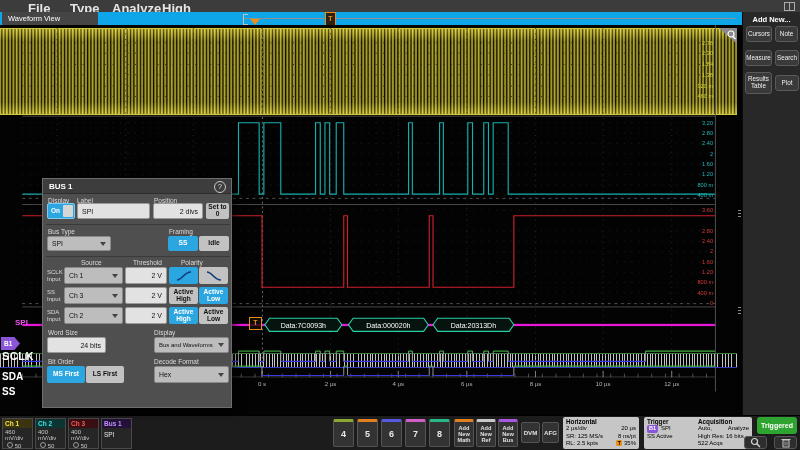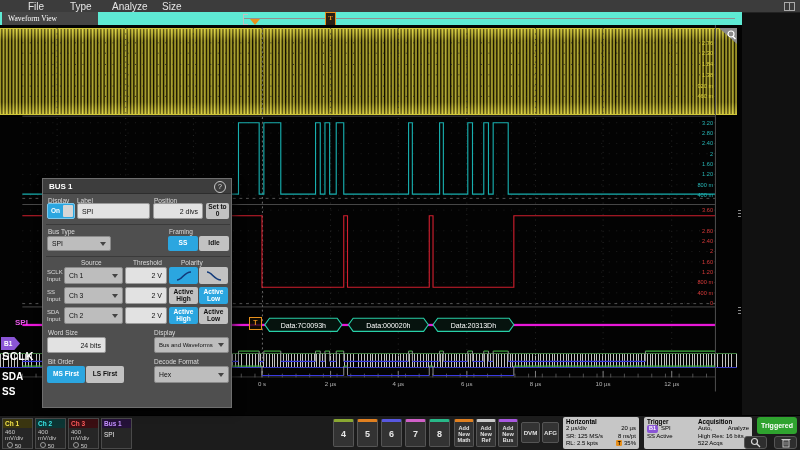--- a/index.html
+++ b/index.html
@@ -1,23 +1,23 @@
 <!DOCTYPE html>
 <html><head>
 <meta charset="utf-8">
 <style>
   html,body{margin:0;padding:0;background:#000;}
   #screen{position:relative;width:800px;height:450px;overflow:hidden;background:#111;
     font-family:"Liberation Sans",sans-serif;color:#e8e8e8;-webkit-font-smoothing:antialiased;}
   .abs{position:absolute;}
   
   #menubar{left:0;top:0;width:800px;height:12px;background:#3c3c3c;border-bottom:1px solid #222;}
-  .menu-item{position:absolute;top:1px;font-size:10px;font-weight:normal;color:#e6e6e6;cursor:default;}
+  .menu-item{position:absolute;top:1px;font-size:13px;font-weight:bold;color:#e6e6e6;cursor:default;}
   #winicon{position:absolute;right:5px;top:2px;width:9px;height:7px;border:1px solid #aaa;background:linear-gradient(90deg,transparent 45%,#aaa 45%,#aaa 55%,transparent 55%);}
-  #tabstrip{left:0;top:12px;width:742px;height:13px;background:#5eead4;font-family:Liberation Serif, serif;}
+  #tabstrip{left:0;top:12px;width:742px;height:13px;background:#0ea5e9;}
   #wavetab{position:absolute;left:2px;top:0;width:96px;height:13px;background:#454545;color:#fff;
     font-size:7.5px;line-height:13px;padding-left:6px;box-sizing:border-box;}
   #ovbar{position:absolute;left:243px;top:6px;width:492px;height:1px;background:#909090;}
   #ovbracket{position:absolute;left:243px;top:2px;width:4px;height:9px;border:1px solid #c0c0c0;border-right:none;}
   #ovhandle{position:absolute;left:325px;top:0px;width:9px;height:12px;border:1px solid #e8901c;color:#e8901c;
     font-size:7px;font-weight:bold;text-align:center;line-height:11px;background:#2a2014;}
   #ovtrig{position:absolute;left:250px;top:7px;width:0;height:0;border-left:5px solid transparent;border-right:5px solid transparent;border-top:6px solid #e8901c;}
   
   #wavearea{left:0;top:25px;width:742px;height:390px;background:#030303;}
   #clockband{position:absolute;left:0;top:3px;width:737px;height:87px;
@@ -103,21 +103,21 @@
 </style>
 </head>
 <body>
 
 <div id="screen">
 
   <div id="menubar" class="abs">
     <span class="menu-item" style="left:28px">File</span>
     <span class="menu-item" style="left:70px">Type</span>
     <span class="menu-item" style="left:112px">Analyze</span>
-    <span class="menu-item" style="left:162px">Size</span>
+    <span class="menu-item" style="left:162px">High</span>
     <span id="winicon"></span>
   </div>
 
   <div id="tabstrip" class="abs">
     <div id="wavetab">Waveform View</div>
     <div id="ovbar"></div>
     <div id="ovbracket"></div>
     <div id="ovhandle">T</div>
     <div id="ovtrig"></div>
   </div>
@@ -417,20 +417,29 @@
     <span class="dlbl" style="left:5px;top:179px">Bit Order</span>
     <span class="dlbl" style="left:111px;top:179px">Decode Format</span>
     <div class="dbtn sel" style="left:4px;top:187px;width:38px;height:17px">MS First</div>
     <div class="dbtn" style="left:43px;top:187px;width:38px;height:17px">LS First</div>
     <div class="ddrop" style="left:111px;top:187px;width:75px;height:17px">
       <span>Hex</span>
         <span class="caret"></span>
     </div>
   </div>
 
+  <div id="sidebar" class="abs">
+    <div id="sidebar-title">Add New...</div>
+    <div class="sbtn" style="left:3px;top:14px;width:26px;height:16px">Cursors</div>
+    <div class="sbtn" style="left:32px;top:14px;width:23px;height:16px">Note</div>
+    <div class="sbtn" style="left:2px;top:38px;width:27px;height:16px">Measure</div>
+    <div class="sbtn" style="left:32px;top:38px;width:24px;height:16px">Search</div>
+    <div class="sbtn" style="left:2px;top:60px;width:27px;height:22px">Results Table</div>
+    <div class="sbtn" style="left:32px;top:63px;width:24px;height:16px">Plot</div>
+  </div>
 
   <div id="bottombar" class="abs">
     <div class="badge ch1" style="left:2px">
       <div class="hd">Ch 1</div>
       <div class="val">460 mV/div</div>
       <div class="bw"><span class="probe"></span> <span>50 MHz</span></div>
     </div>
     <div class="badge ch2" style="left:35px">
       <div class="hd">Ch 2</div>
       <div class="val">400 mV/div</div>

